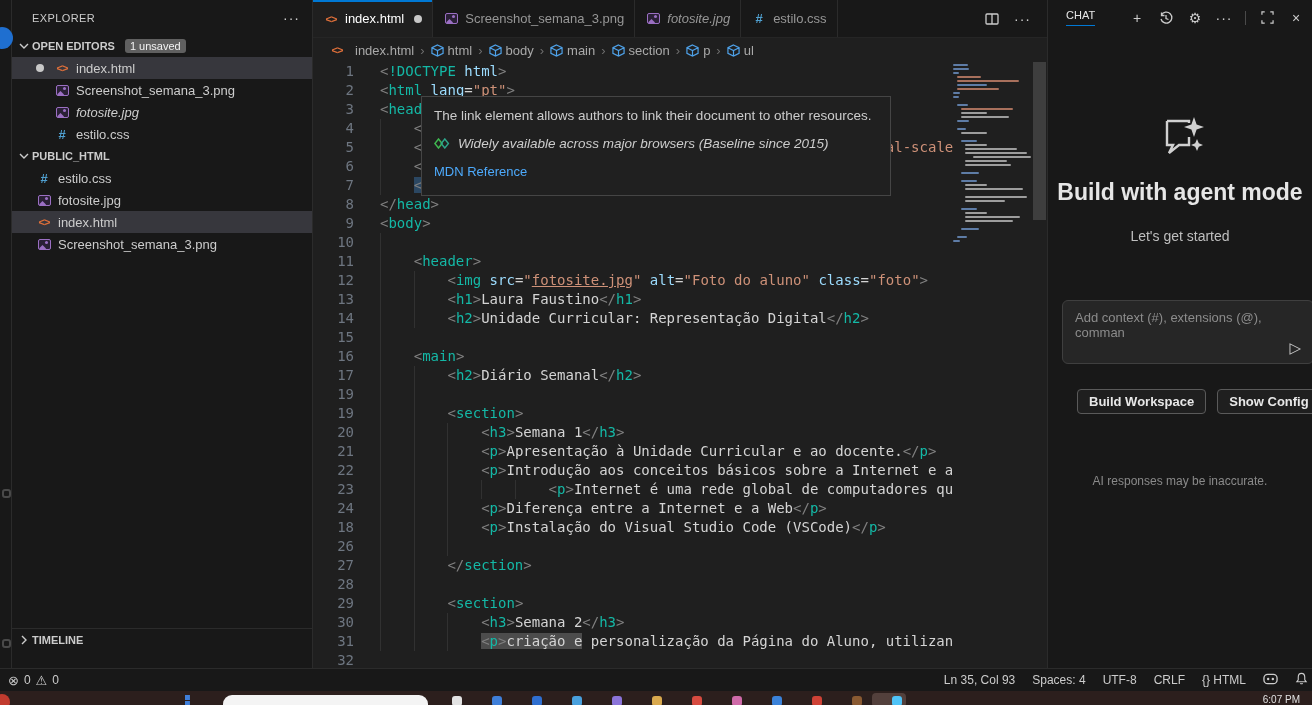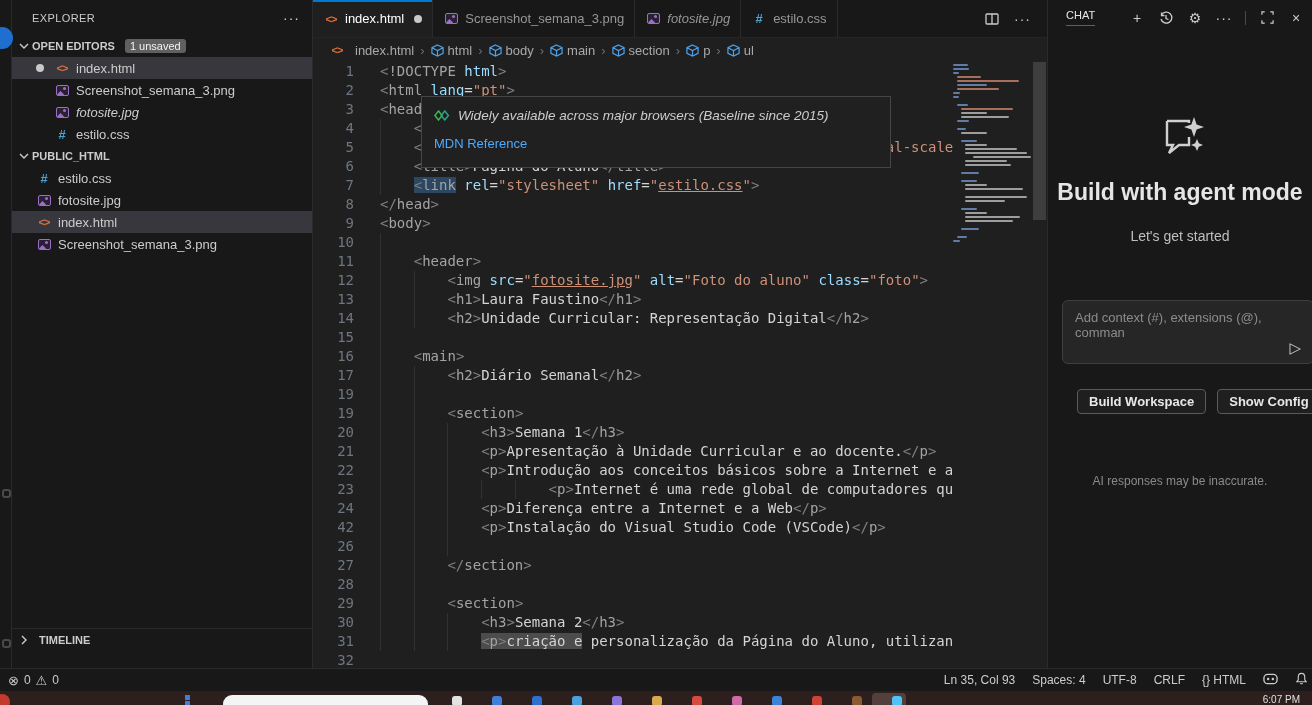--- a/index.html
+++ b/index.html
@@ -49,21 +49,21 @@
   .bc-sep { color:#6e6e6e; padding:0 2px; }
   .bc-item { display:flex; align-items:center; gap:4px; cursor:pointer; }
   .cube svg { display:block; }
   
   #code-area { position:absolute; left:0; top:62px; right:0; bottom:0; overflow:hidden; font-family:"DejaVu Sans Mono", monospace; font-size:14px; line-height:19px; }
   #gutter { position:absolute; left:0; top:0; width:67px; color:#6e7681; text-align:right; }
   #gutter .ln { height:19px; padding-right:26px; }
   #code-scroll { position:absolute; left:67px; right:94px; top:0; bottom:0; overflow:hidden; }
   .cl { position:relative; height:19px; white-space:pre; }
   .guide { position:absolute; top:0; bottom:0; width:1px; background:#313131; }
-  .p { color:#808080; } .t { color:#a3a3a3; } .a { color:#9cdcfe; }
+  .p { color:#808080; } .t { color:#14b8a6; } .a { color:#9cdcfe; }
   .s { color:#ce9178; } .x { color:#d4d4d4; }
   .u { color:#ce9178; text-decoration:underline; }
   .hl { background:rgba(48,86,122,.75); }
   .sel { background:rgba(160,160,160,.35); }
   
   #minimap { position:absolute; right:17px; top:0; width:77px; padding-top:2px; }
   .mml { height:2px; margin-bottom:2px; border-radius:1px; }
   #vscroll { position:absolute; right:0; top:0; width:15px; bottom:0; }
   #vscroll .thumb { position:absolute; top:0; left:1px; right:1px; height:158px; background:rgba(121,121,121,.35); }
   
@@ -180,21 +180,21 @@
       <span class="ficon html">&lt;&gt;</span>
       <span>index.html</span>
     </div>
     <div class="row">
       <span class="ficon img">
           <span class="img-g"></span>
         </span>
       <span>Screenshot_semana_3.png</span>
     </div>
 
-    <div style="position:absolute; left:0; right:0; bottom:18px;gap:7px;" class="sect-head bordered">
+    <div style="position:absolute; left:0; right:0; bottom:18px;" class="sect-head bordered">
       <span class="chev">
           <svg width="10" height="10" viewBox="0 0 10 10">
             <polyline points="3,1 7,5 3,9"></polyline>
           </svg>
         </span>
       <span>TIMELINE</span>
     </div>
   </div>
 
   <div id="editor">
@@ -311,21 +311,21 @@
           <div class="ln">15</div>
           <div class="ln">16</div>
           <div class="ln">17</div>
           <div class="ln">19</div>
           <div class="ln">19</div>
           <div class="ln">20</div>
           <div class="ln">21</div>
           <div class="ln">22</div>
           <div class="ln">23</div>
           <div class="ln">24</div>
-          <div class="ln">42</div>
+          <div class="ln">18</div>
           <div class="ln">26</div>
           <div class="ln">27</div>
           <div class="ln">28</div>
           <div class="ln">29</div>
           <div class="ln">30</div>
           <div class="ln">31</div>
           <div class="ln">32</div>
         </div>
       <div id="code-scroll">
           <div class="cl"><span><span class="p">&lt;</span><span class="t">!DOCTYPE</span><span class="x"> </span><span class="a">html</span><span class="p">&gt;</span></span></div>
@@ -405,20 +405,21 @@
           <div class="mml" style="margin-left: 8px; width: 18px; background: rgb(94, 124, 166);"></div>
           <div class="mml"></div>
           <div class="mml" style="margin-left: 4px; width: 10px; background: rgb(94, 124, 166);"></div>
           <div class="mml" style="margin-left: 0px; width: 7px; background: rgb(94, 124, 166);"></div>
         </div>
       <div id="vscroll">
           <div class="thumb"></div>
         </div>
 
       <div id="hover">
+        <div class="hrow">The link element allows authors to link their document to other resources.</div>
         <div class="hrow baseline-row">
           <svg width="18" height="11" viewBox="0 0 20 12">
               <path d="M5 1 L9 6 L5 11 L1 6 Z" fill="none" stroke="#3fb950" stroke-width="1.6"></path>
               <path d="M12 1 L16 6 L12 11 L8 6 Z" fill="none" stroke="#2da58a" stroke-width="1.6"></path>
             </svg>
           <span>Widely available across major browsers (Baseline since 2015)</span>
         </div>
         <div class="hrow mdn">MDN Reference</div>
       </div>
     </div>

